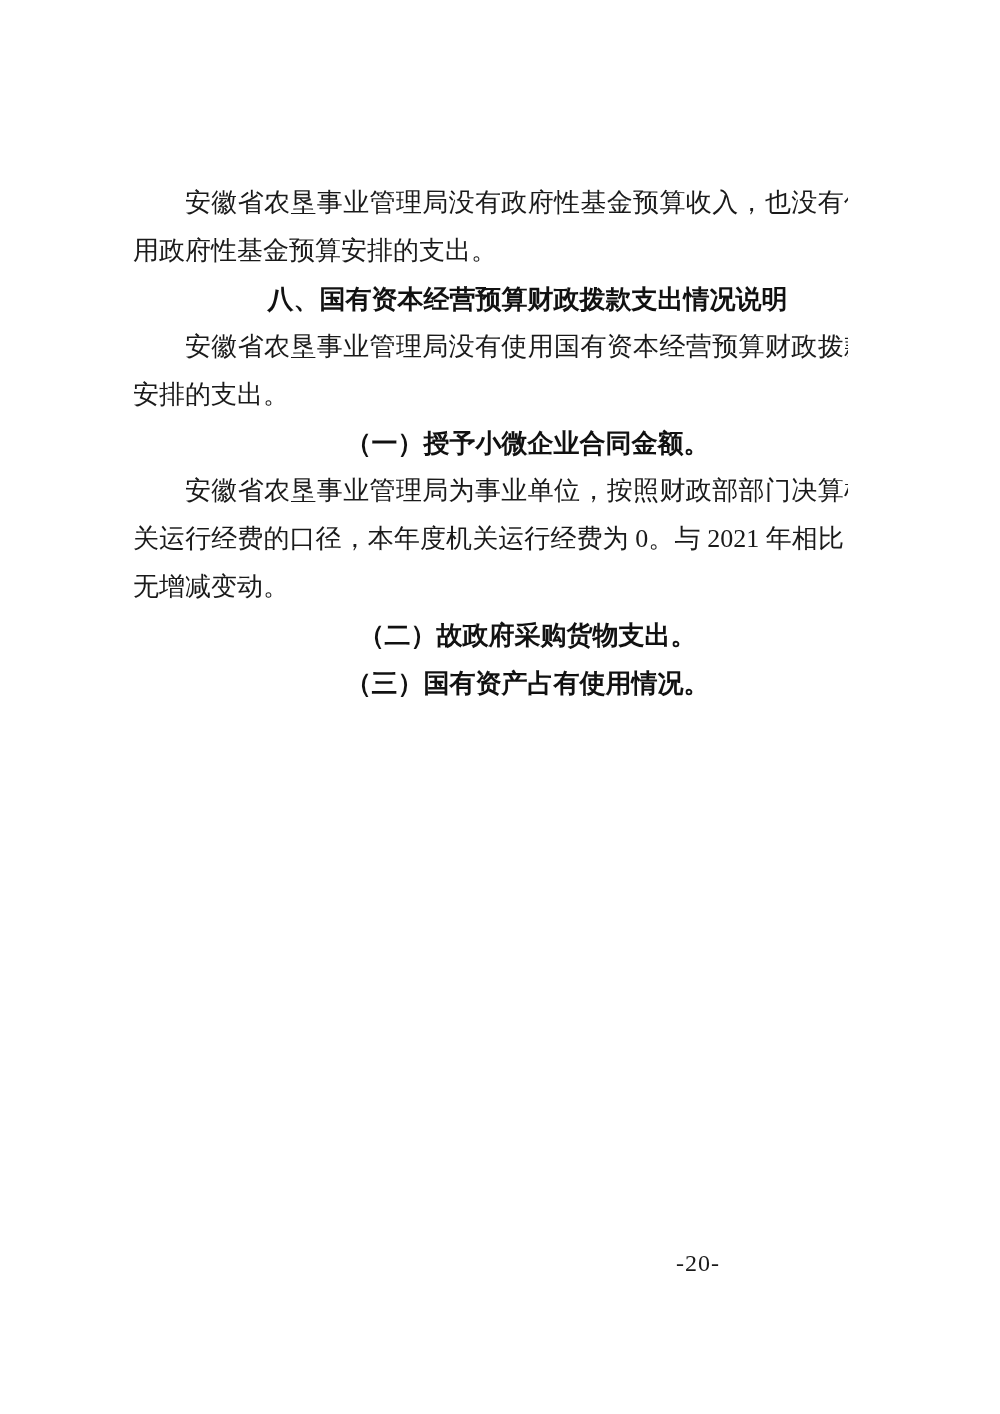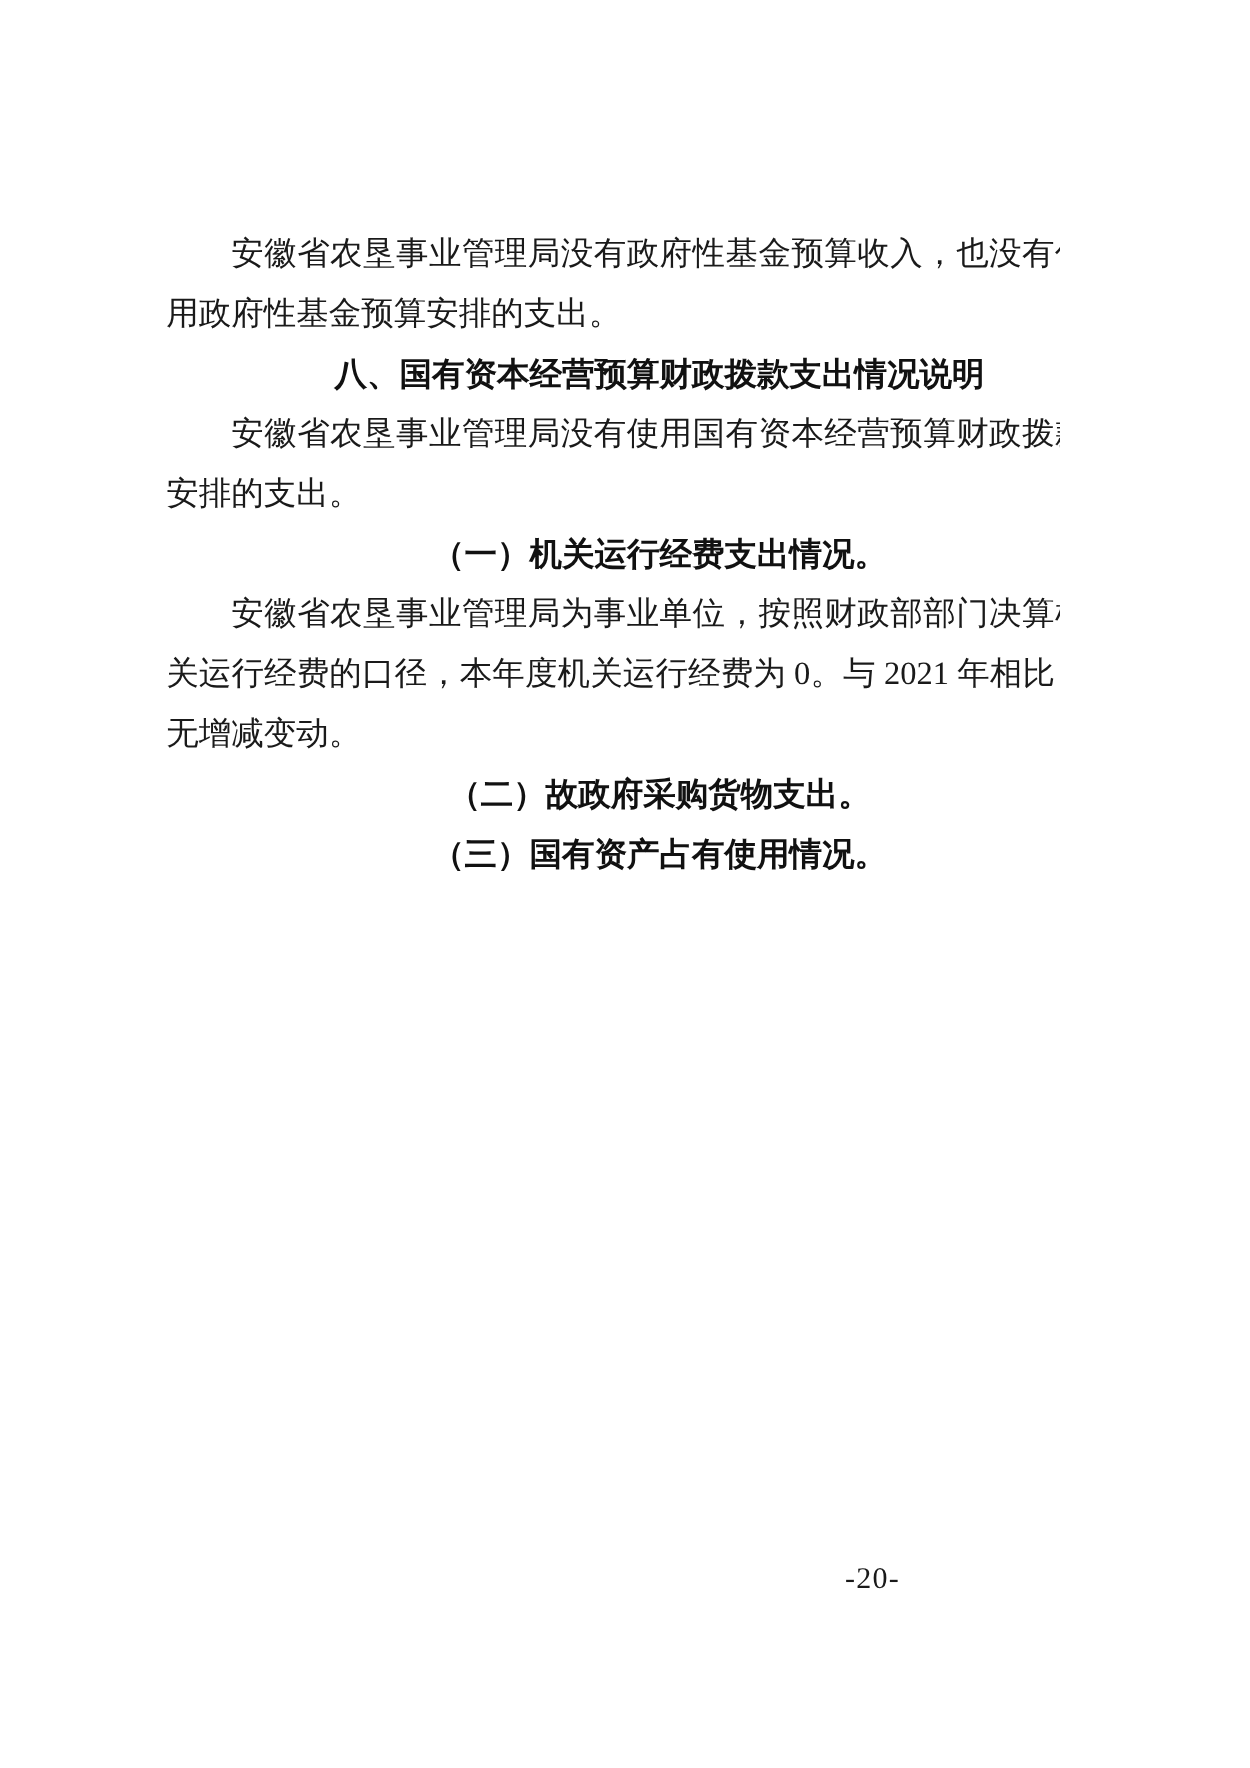--- a/index.html
+++ b/index.html
@@ -54,19 +54,19 @@
   }
 </style>
 </head>
 <body>
 
 <div class="page">
   <div class="content">
     <p class="para">安徽省农垦事业管理局没有政府性基金预算收入，也没有使用政府性基金预算安排的支出。</p>
     <h2 class="heading">八、国有资本经营预算财政拨款支出情况说明</h2>
     <p class="para">安徽省农垦事业管理局没有使用国有资本经营预算财政拨款安排的支出。</p>
-    <h3 class="heading">（一）机关运行经费支出情况。</h3>
+    <h3 class="heading">（一）授予小微企业合同金额。</h3>
     <p class="para">安徽省农垦事业管理局为事业单位，按照财政部部门决算机关运行经费的口径，本年度机关运行经费为 0。与 2021 年相比，无增减变动。</p>
     <h3 class="heading">（二）故政府采购货物支出。</h3>
     <h3 class="heading">（三）国有资产占有使用情况。</h3>
   </div>
   <div class="page-number">-20-</div>
 </div>
 
 </body></html>

